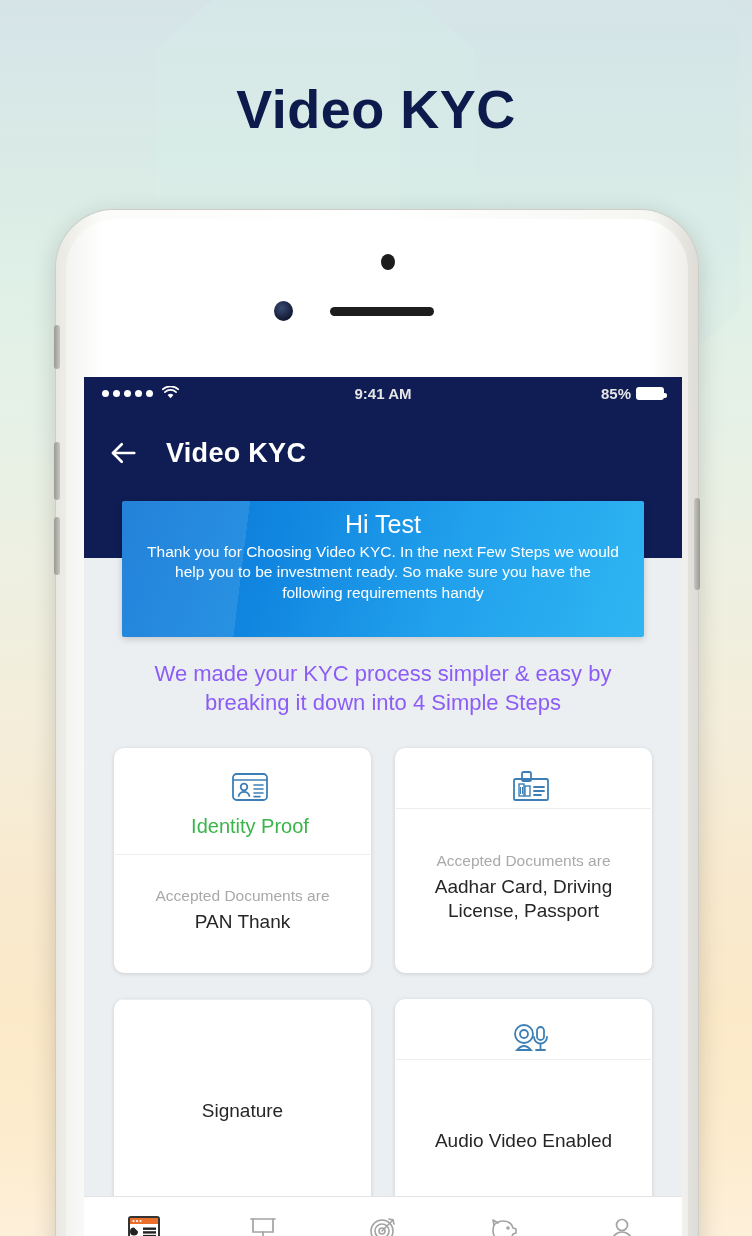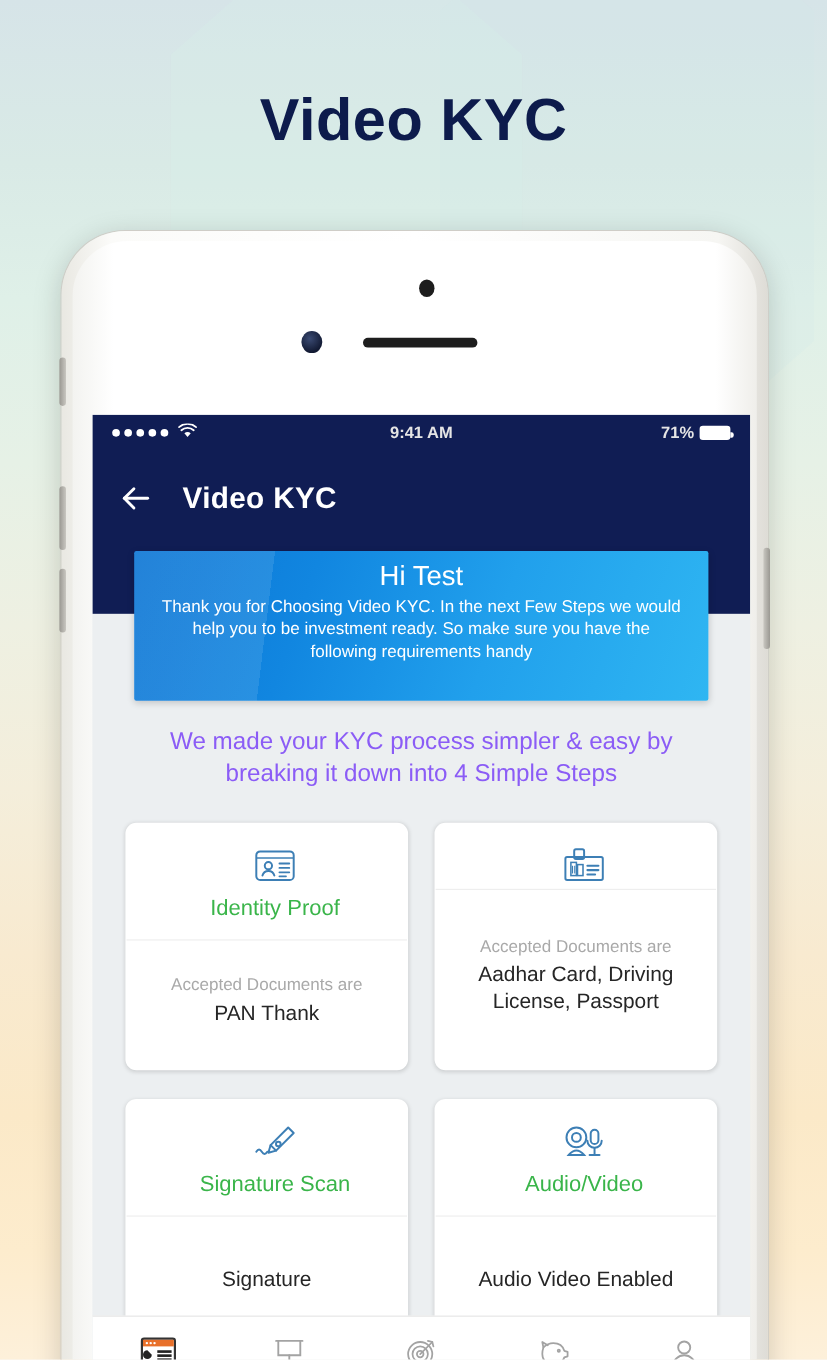--- a/index.html
+++ b/index.html
@@ -179,21 +179,21 @@
           <span class="wifi">
             <svg width="17" height="13" viewBox="0 0 17 13">
               <path d="M8.5 12.2 L5.6 8.9 a4.4 4.4 0 0 1 5.8 0 Z" fill="#fff"></path>
               <path d="M2.9 6.1 a8.3 8.3 0 0 1 11.2 0" stroke="#fff" stroke-width="1.7" fill="none" stroke-linecap="round"></path>
               <path d="M0.7 3.3 a11.8 11.8 0 0 1 15.6 0" stroke="#fff" stroke-width="1.7" fill="none" stroke-linecap="round"></path>
             </svg>
           </span>
         </div>
         <div class="sb-time">9:41 AM</div>
         <div class="sb-right">
-          <span>71%</span>
+          <span>85%</span>
           <span class="batt"></span>
         </div>
       </div>
 
       <div class="appbar">
         <span>
           <svg class="back-arrow" viewBox="0 0 24 24" fill="none" stroke="#fff" stroke-width="2.1" stroke-linecap="round" stroke-linejoin="round">
             <line x1="21" y1="12" x2="4" y2="12"></line>
               <polyline points="11,5 4,12 11,19"></polyline>
           </svg>
@@ -250,52 +250,40 @@
             </div>
           </div>
           <div class="card-div"></div>
           <div class="card-body">
             <div class="accepted">Accepted Documents are</div>
             <div class="docs">Aadhar Card, Driving License, Passport</div>
           </div>
         </div>
 
         <div class="card">
-          <div class="card-top">
-            <div class="card-icon">
-              <svg width="42" height="34" viewBox="0 0 42 34" fill="none" stroke="#3d7fb5" stroke-width="1.8" stroke-linecap="round" stroke-linejoin="round">
-                <path d="M33 4 L38 9 L22 25 L15 27 L17 20 Z"></path>
-                <path d="M17 20 L22 25"></path>
-                <circle cx="24" cy="19" r="2.1"></circle>
-                <path d="M4 26 q2.5 -4 5 0 t5 0"></path>
-              </svg>
-            </div>
-            <div class="card-title">Signature Scan</div>
-          </div>
           <div class="card-div"></div>
           <div class="card-body">
             <div class="accepted"></div>
             <div class="docs">Signature</div>
           </div>
         </div>
 
         <div class="card">
           <div class="card-top">
             <div class="card-icon">
               <svg width="42" height="34" viewBox="0 0 42 34" fill="none" stroke="#3d7fb5" stroke-width="1.8" stroke-linecap="round">
                 <circle cx="14" cy="13" r="9"></circle>
                 <circle cx="14" cy="13" r="4"></circle>
                 <path d="M7 29 q7 -8 14 0 Z"></path>
                 <rect x="27" y="6" width="7" height="13" rx="3.5"></rect>
                 <path d="M24 16 a6.5 6.5 0 0 0 13 0"></path>
                 <line x1="30.5" y1="23" x2="30.5" y2="28"></line>
                 <line x1="26" y1="29" x2="35" y2="29"></line>
               </svg>
             </div>
-            <div class="card-title">Audio/Video</div>
           </div>
           <div class="card-div"></div>
           <div class="card-body">
             <div class="accepted"></div>
             <div class="docs">Audio Video Enabled</div>
           </div>
         </div>
 
       </div>
 

